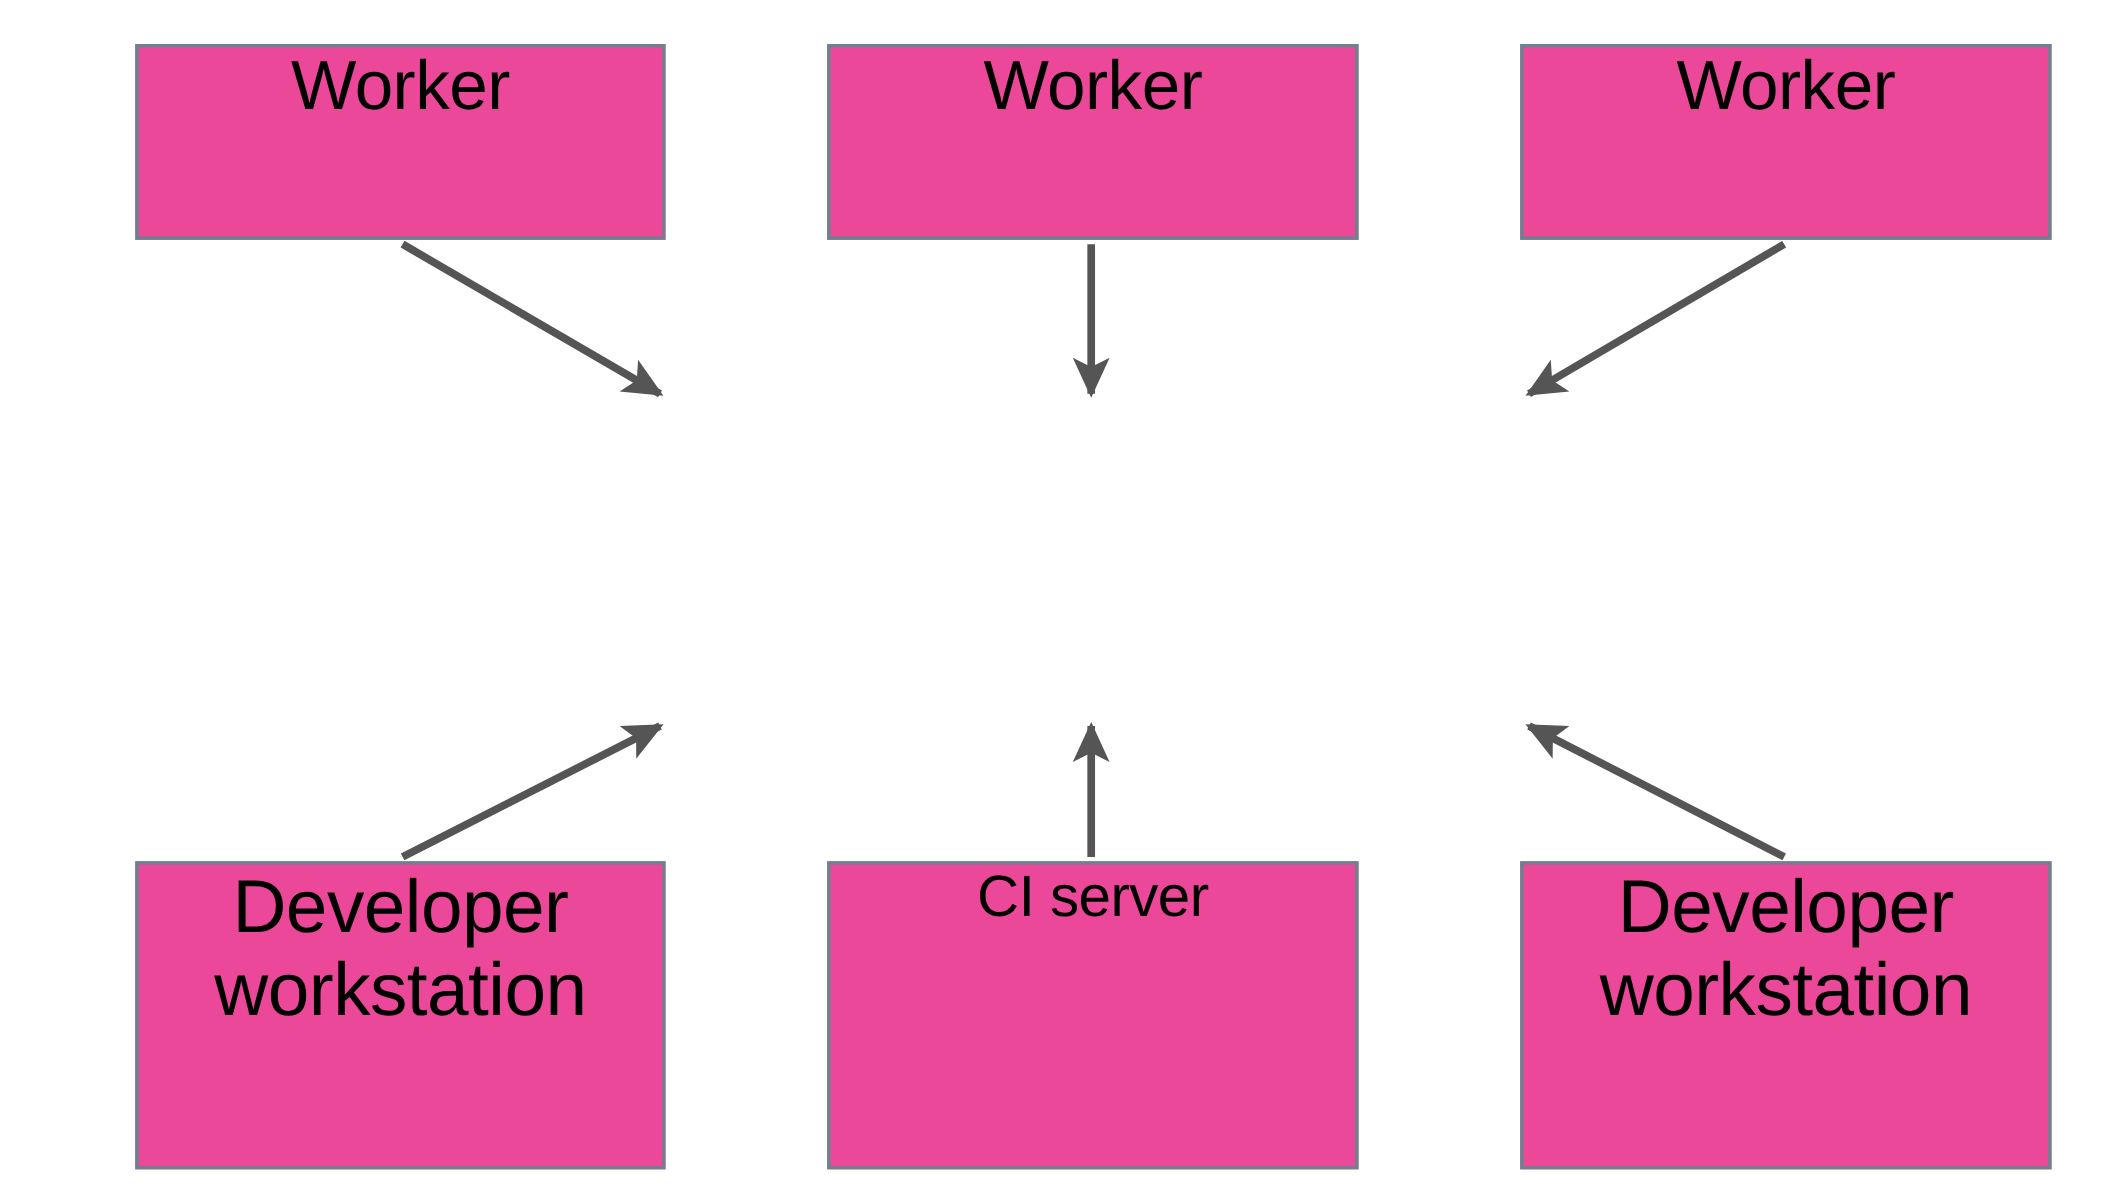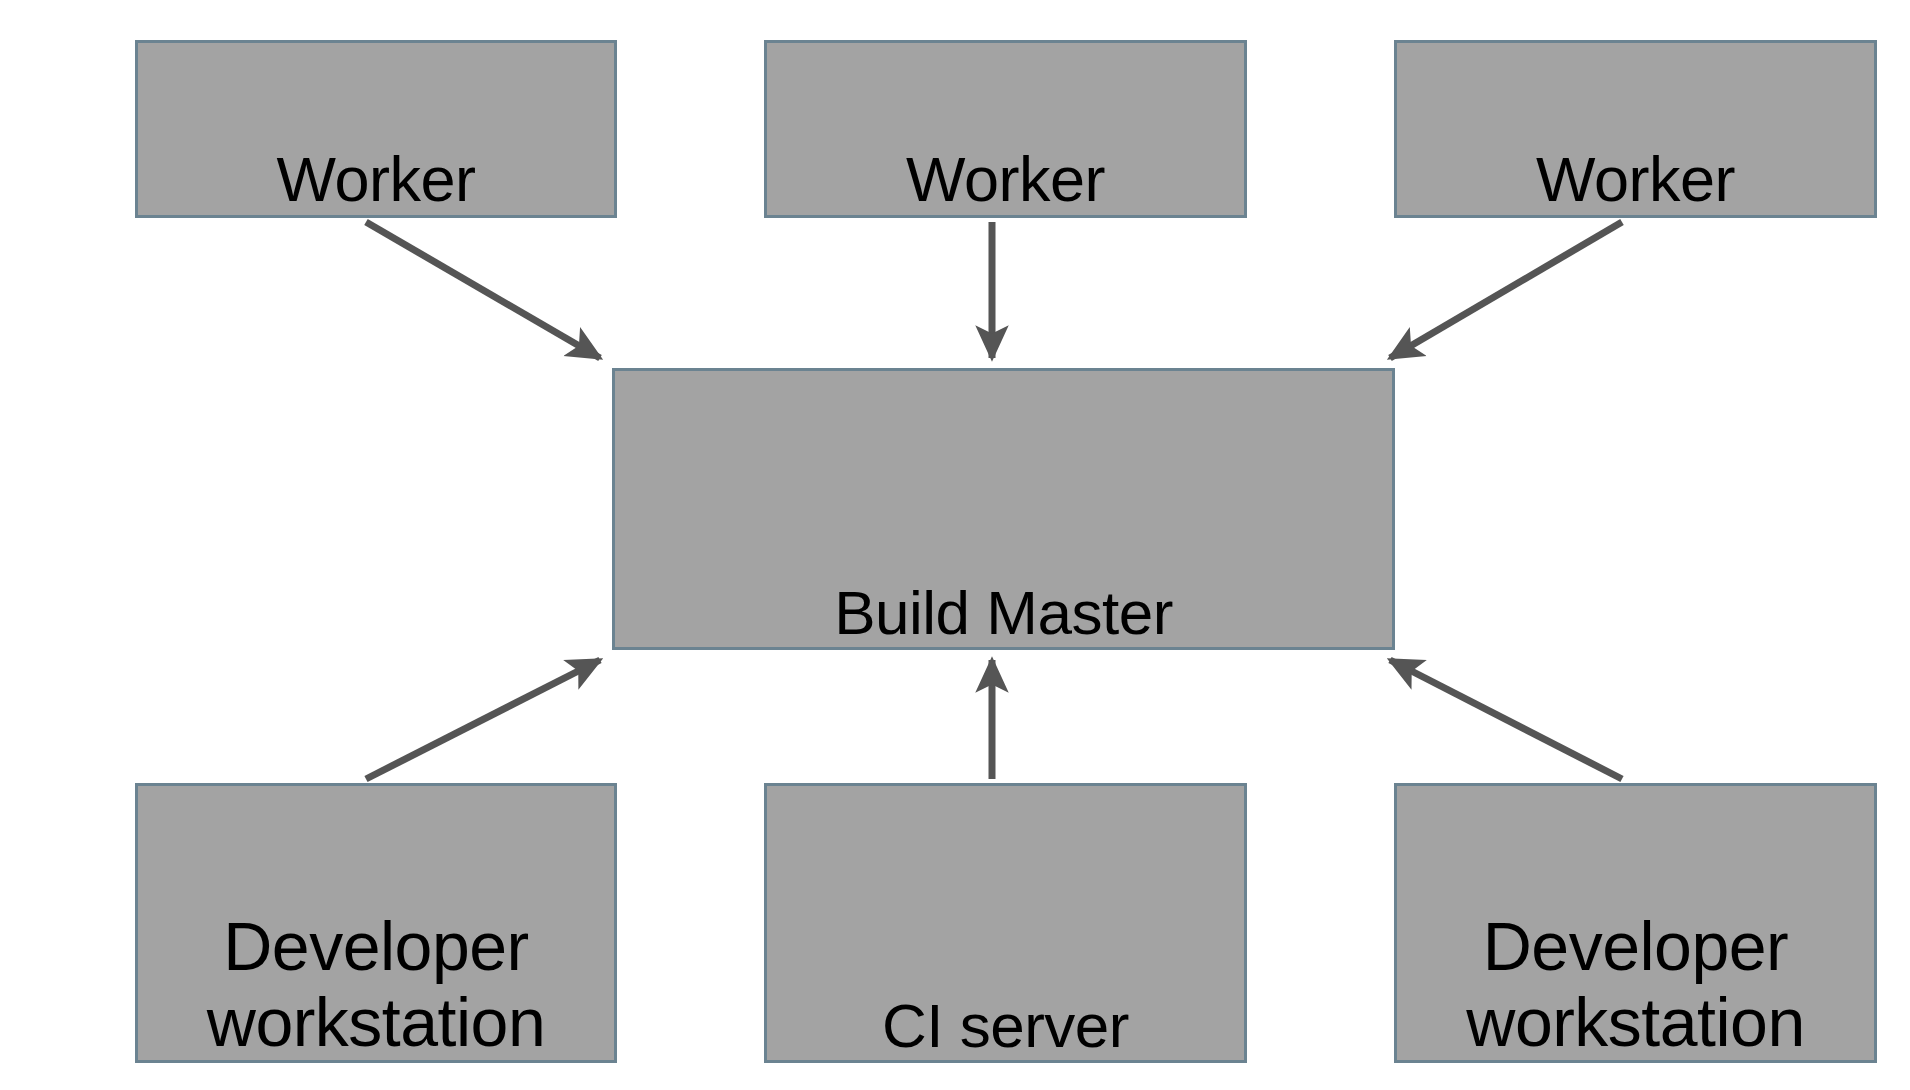--- a/index.html
+++ b/index.html
@@ -23,27 +23,26 @@
   #edge-layer {
     position: absolute;
     left: 0;
     top: 0;
     width: 1910px;
     height: 1090px;
   }
   .node {
     position: absolute;
     box-sizing: border-box;
-    background: #a3a3a3;
+    background: #ec4899;
     border: 3px solid #6b8391;
     display: flex;
-    align-items: flex-end;
+    align-items: flex-start;
     justify-content: center;
     text-align: center;
-    margin-left: 12px;
   }
   .node-label {
     font-family: "Liberation Sans", sans-serif;
     color: #000000;
     font-weight: 400;
     line-height: 1.12;
     letter-spacing: -0.5px;
     white-space: pre-line;
     padding: 0 8px;
   }
@@ -58,21 +57,21 @@
   
   #node-build-master { left: 600px; top: 368px; width: 783px; height: 282px; }
   #node-build-master .node-label { font-size: 62px; }
 
   
   #node-dev-ws-1 { left: 123px;  top: 783px; width: 482px; height: 280px; }
   #node-ci-server { left: 752px; top: 783px; width: 483px; height: 280px; }
   #node-dev-ws-2 { left: 1382px; top: 783px; width: 483px; height: 280px; }
   #node-dev-ws-1 .node-label,
   #node-dev-ws-2 .node-label { font-size: 68px; }
-  #node-ci-server .node-label { font-size: 62px; }
+  #node-ci-server .node-label { font-size: 53px; }
 </style>
 </head>
 <body>
 
 <div id="diagram-root">
 
   <svg id="edge-layer" viewBox="0 0 1910 1090" width="1910" height="1090" xmlns="http://www.w3.org/2000/svg">
     <defs>
       <marker id="arrowhead" viewBox="0 0 10 10" refX="9" refY="5" markerWidth="5.2" markerHeight="5.2" orient="auto-start-reverse" markerUnits="strokeWidth">
         <path d="M 0 0.4 L 10 5 L 0 9.6 L 2.3 5 Z" fill="#555555"></path>
@@ -97,23 +96,20 @@
   </div>
 
   <div class="node" id="node-worker-2">
     <span class="node-label">Worker</span>
   </div>
 
   <div class="node" id="node-worker-3">
     <span class="node-label">Worker</span>
   </div>
 
-  <div class="node" id="node-build-master">
-    <span class="node-label">Build Master</span>
-  </div>
 
   <div class="node" id="node-dev-ws-1">
     <span class="node-label">Developer
 workstation</span>
   </div>
 
   <div class="node" id="node-ci-server">
     <span class="node-label">CI server</span>
   </div>
 

